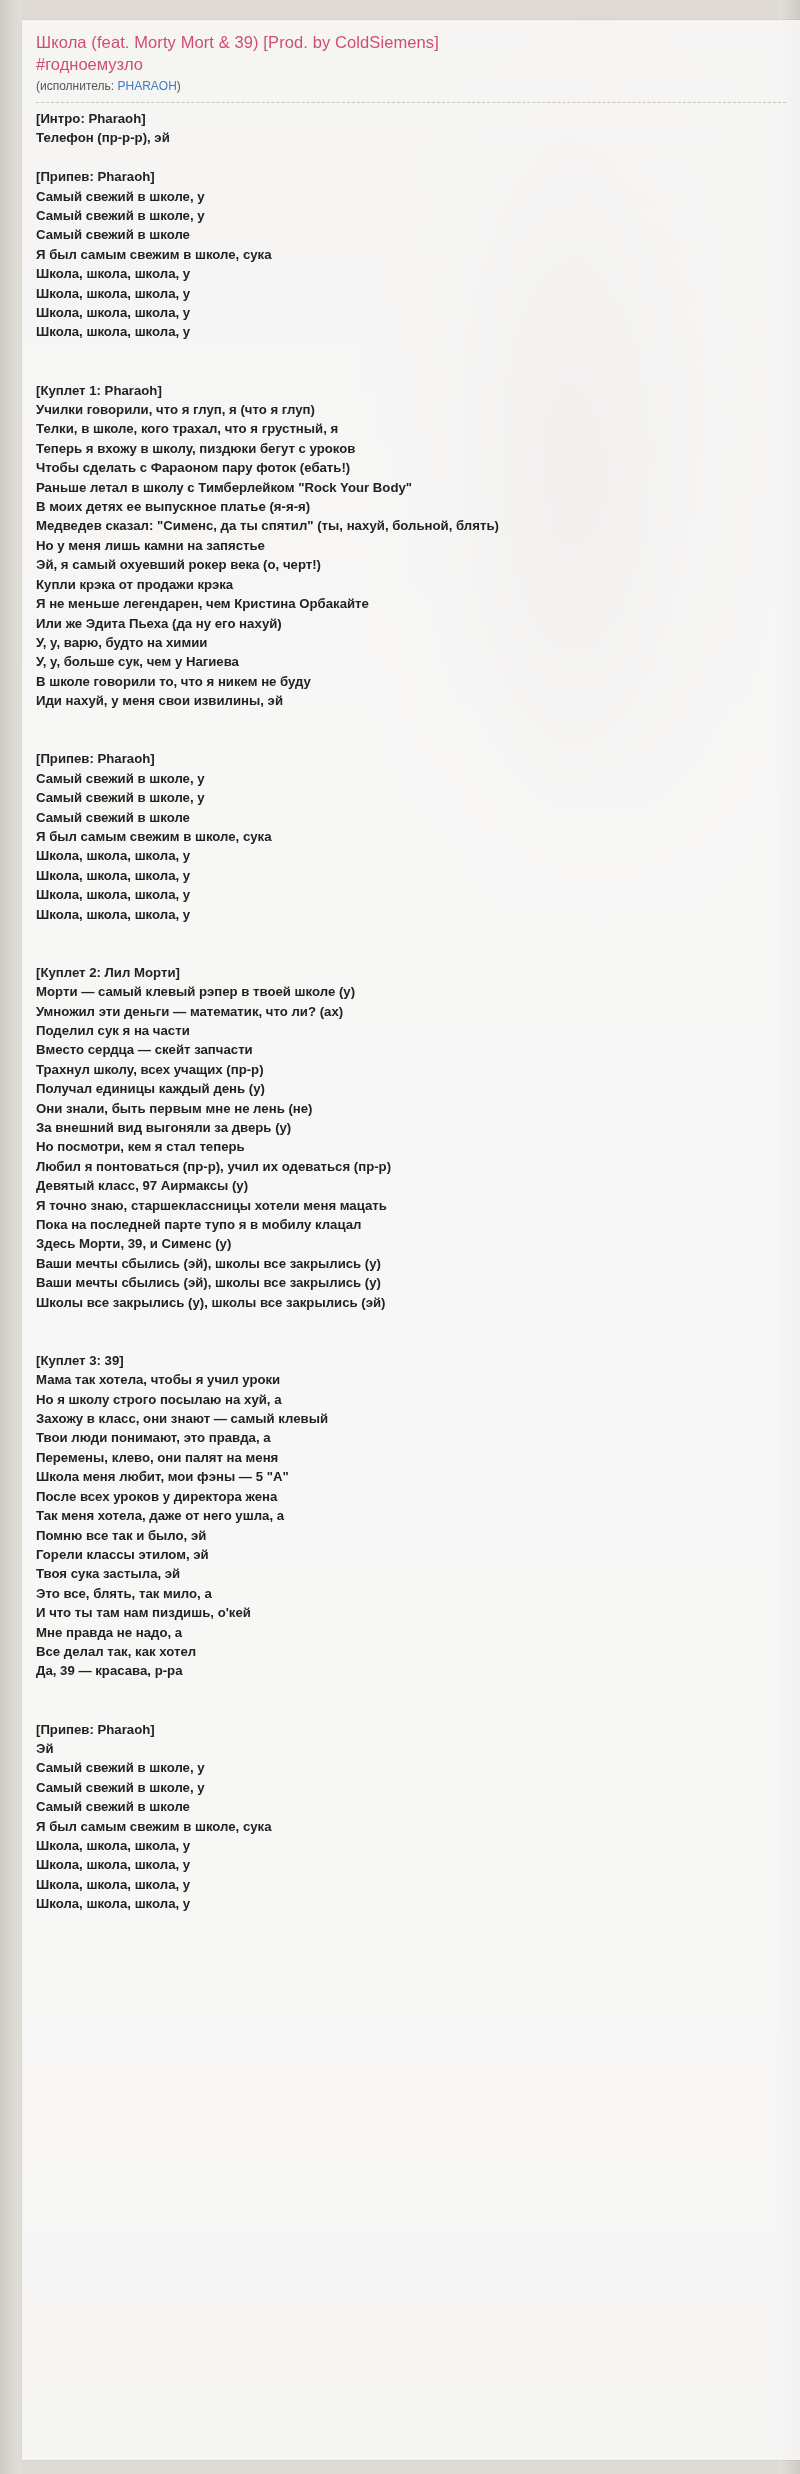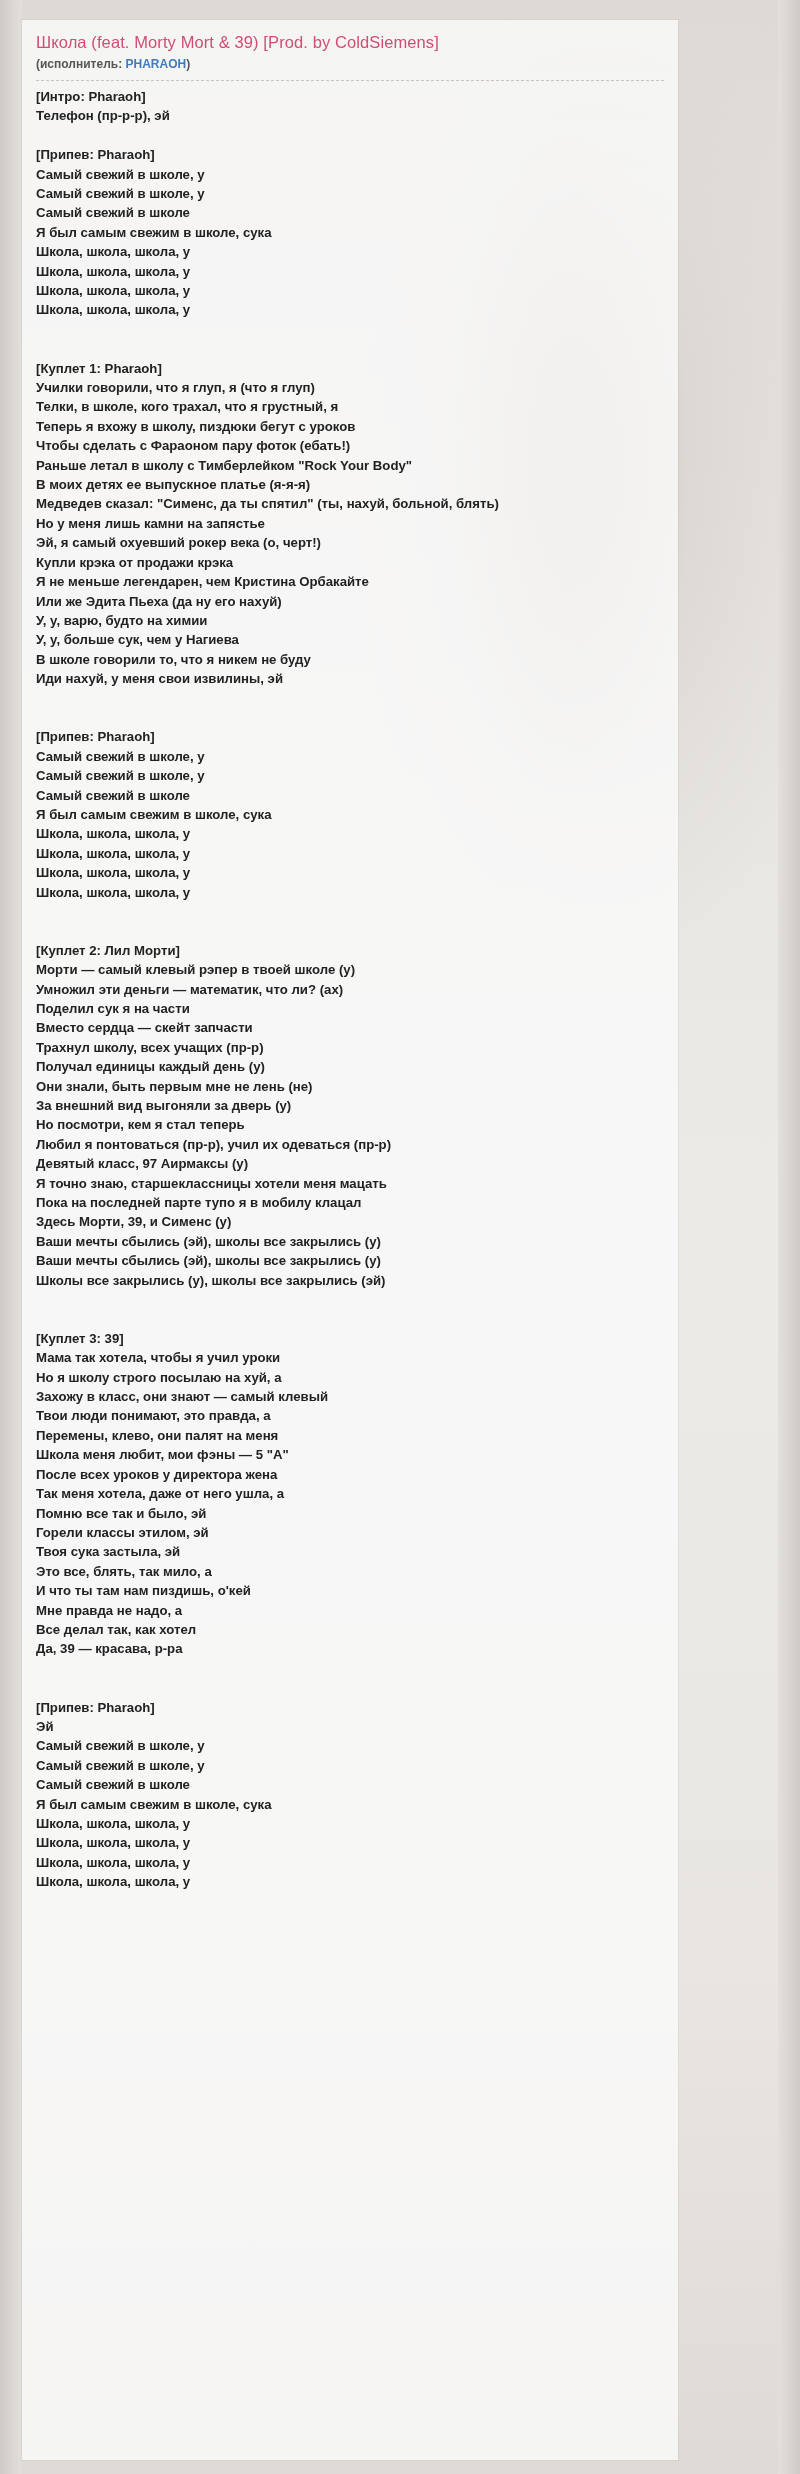--- a/index.html
+++ b/index.html
@@ -34,21 +34,21 @@
     left: 420px;
     top: 60px;
     width: 330px;
     height: 900px;
     background: radial-gradient(ellipse 150px 420px at 45% 45%, rgba(176,166,158,0.45) 0%, rgba(190,182,176,0.18) 60%, rgba(0,0,0,0) 80%);
   }
   .content {
     position: absolute;
     left: 22px;
     top: 20px;
-    width: 656px;
+    width: 778px;
     min-height: 2440px;
     background: rgba(250,250,250,0.82);
     box-shadow: 0 0 0 1px rgba(0,0,0,0.04);
     padding: 10px 14px 18px 14px;
     box-sizing: border-box;
   }
   .song-title {
     color: #d14d72;
     font-size: 16.5px;
     line-height: 21px;
@@ -60,21 +60,20 @@
     color: #d14d72;
     font-size: 16.5px;
     line-height: 21px;
     margin: 1px 0 0 0;
   }
   .artist-line {
     color: #555;
     font-size: 12px;
     line-height: 17px;
     margin: 3px 0 0 0;
-    font-weight: bold;
   }
   .artist-link {
     color: #3f7bbf;
     text-decoration: none;
   }
   .divider {
     border: none;
     border-top: 1px dashed #c9c4c0;
     margin: 7px 0 6px 0;
     height: 0;
@@ -107,16 +106,17 @@
 <body>
 
 <div class="page-bg"></div>
 <div class="bg-figure"></div>
 <div class="bg-figure2"></div>
 <div class="side-strip-left"></div>
 <div class="side-strip-right"></div>
 
 <div class="content">
   <div class="song-title">Школа (feat. Morty Mort &amp; 39) [Prod. by ColdSiemens]</div>
+  <div class="song-tag">#годноемузло</div>
   <div class="artist-line"><span>(исполнитель: </span><a class="artist-link" href="#">PHARAOH</a><span>)</span></div>
   <hr class="divider">
   <div class="lyrics"><span class="lyric-line">[Интро: Pharaoh]</span><span class="lyric-line">Телефон (пр-р-р), эй</span><span class="lyric-line blank">&nbsp;</span><span class="lyric-line">[Припев: Pharaoh]</span><span class="lyric-line">Самый свежий в школе, у</span><span class="lyric-line">Самый свежий в школе, у</span><span class="lyric-line">Самый свежий в школе</span><span class="lyric-line">Я был самым свежим в школе, сука</span><span class="lyric-line">Школа, школа, школа, у</span><span class="lyric-line">Школа, школа, школа, у</span><span class="lyric-line">Школа, школа, школа, у</span><span class="lyric-line">Школа, школа, школа, у</span><span class="lyric-line blank">&nbsp;</span><span class="lyric-line blank">&nbsp;</span><span class="lyric-line">[Куплет 1: Pharaoh]</span><span class="lyric-line">Училки говорили, что я глуп, я (что я глуп)</span><span class="lyric-line">Телки, в школе, кого трахал, что я грустный, я</span><span class="lyric-line">Теперь я вхожу в школу, пиздюки бегут с уроков</span><span class="lyric-line">Чтобы сделать с Фараоном пару фоток (ебать!)</span><span class="lyric-line">Раньше летал в школу с Тимберлейком "Rock Your Body"</span><span class="lyric-line">В моих детях ее выпускное платье (я-я-я)</span><span class="lyric-line">Медведев сказал: "Сименс, да ты спятил" (ты, нахуй, больной, блять)</span><span class="lyric-line">Но у меня лишь камни на запястье</span><span class="lyric-line">Эй, я самый охуевший рокер века (о, черт!)</span><span class="lyric-line">Купли крэка от продажи крэка</span><span class="lyric-line">Я не меньше легендарен, чем Кристина Орбакайте</span><span class="lyric-line">Или же Эдита Пьеха (да ну его нахуй)</span><span class="lyric-line">У, у, варю, будто на химии</span><span class="lyric-line">У, у, больше сук, чем у Нагиева</span><span class="lyric-line">В школе говорили то, что я никем не буду</span><span class="lyric-line">Иди нахуй, у меня свои извилины, эй</span><span class="lyric-line blank">&nbsp;</span><span class="lyric-line blank">&nbsp;</span><span class="lyric-line">[Припев: Pharaoh]</span><span class="lyric-line">Самый свежий в школе, у</span><span class="lyric-line">Самый свежий в школе, у</span><span class="lyric-line">Самый свежий в школе</span><span class="lyric-line">Я был самым свежим в школе, сука</span><span class="lyric-line">Школа, школа, школа, у</span><span class="lyric-line">Школа, школа, школа, у</span><span class="lyric-line">Школа, школа, школа, у</span><span class="lyric-line">Школа, школа, школа, у</span><span class="lyric-line blank">&nbsp;</span><span class="lyric-line blank">&nbsp;</span><span class="lyric-line">[Куплет 2: Лил Морти]</span><span class="lyric-line">Морти — самый клевый рэпер в твоей школе (у)</span><span class="lyric-line">Умножил эти деньги — математик, что ли? (ах)</span><span class="lyric-line">Поделил сук я на части</span><span class="lyric-line">Вместо сердца — скейт запчасти</span><span class="lyric-line">Трахнул школу, всех учащих (пр-р)</span><span class="lyric-line">Получал единицы каждый день (у)</span><span class="lyric-line">Они знали, быть первым мне не лень (не)</span><span class="lyric-line">За внешний вид выгоняли за дверь (у)</span><span class="lyric-line">Но посмотри, кем я стал теперь</span><span class="lyric-line">Любил я понтоваться (пр-р), учил их одеваться (пр-р)</span><span class="lyric-line">Девятый класс, 97 Аирмаксы (у)</span><span class="lyric-line">Я точно знаю, старшеклассницы хотели меня мацать</span><span class="lyric-line">Пока на последней парте тупо я в мобилу клацал</span><span class="lyric-line">Здесь Морти, 39, и Сименс (у)</span><span class="lyric-line">Ваши мечты сбылись (эй), школы все закрылись (у)</span><span class="lyric-line">Ваши мечты сбылись (эй), школы все закрылись (у)</span><span class="lyric-line">Школы все закрылись (у), школы все закрылись (эй)</span><span class="lyric-line blank">&nbsp;</span><span class="lyric-line blank">&nbsp;</span><span class="lyric-line">[Куплет 3: 39]</span><span class="lyric-line">Мама так хотела, чтобы я учил уроки</span><span class="lyric-line">Но я школу строго посылаю на хуй, а</span><span class="lyric-line">Захожу в класс, они знают — самый клевый</span><span class="lyric-line">Твои люди понимают, это правда, а</span><span class="lyric-line">Перемены, клево, они палят на меня</span><span class="lyric-line">Школа меня любит, мои фэны — 5 "А"</span><span class="lyric-line">После всех уроков у директора жена</span><span class="lyric-line">Так меня хотела, даже от него ушла, а</span><span class="lyric-line">Помню все так и было, эй</span><span class="lyric-line">Горели классы этилом, эй</span><span class="lyric-line">Твоя сука застыла, эй</span><span class="lyric-line">Это все, блять, так мило, а</span><span class="lyric-line">И что ты там нам пиздишь, о'кей</span><span class="lyric-line">Мне правда не надо, а</span><span class="lyric-line">Все делал так, как хотел</span><span class="lyric-line">Да, 39 — красава, р-ра</span><span class="lyric-line blank">&nbsp;</span><span class="lyric-line blank">&nbsp;</span><span class="lyric-line">[Припев: Pharaoh]</span><span class="lyric-line">Эй</span><span class="lyric-line">Самый свежий в школе, у</span><span class="lyric-line">Самый свежий в школе, у</span><span class="lyric-line">Самый свежий в школе</span><span class="lyric-line">Я был самым свежим в школе, сука</span><span class="lyric-line">Школа, школа, школа, у</span><span class="lyric-line">Школа, школа, школа, у</span><span class="lyric-line">Школа, школа, школа, у</span><span class="lyric-line">Школа, школа, школа, у</span></div>
 </div>
 
 </body></html>

